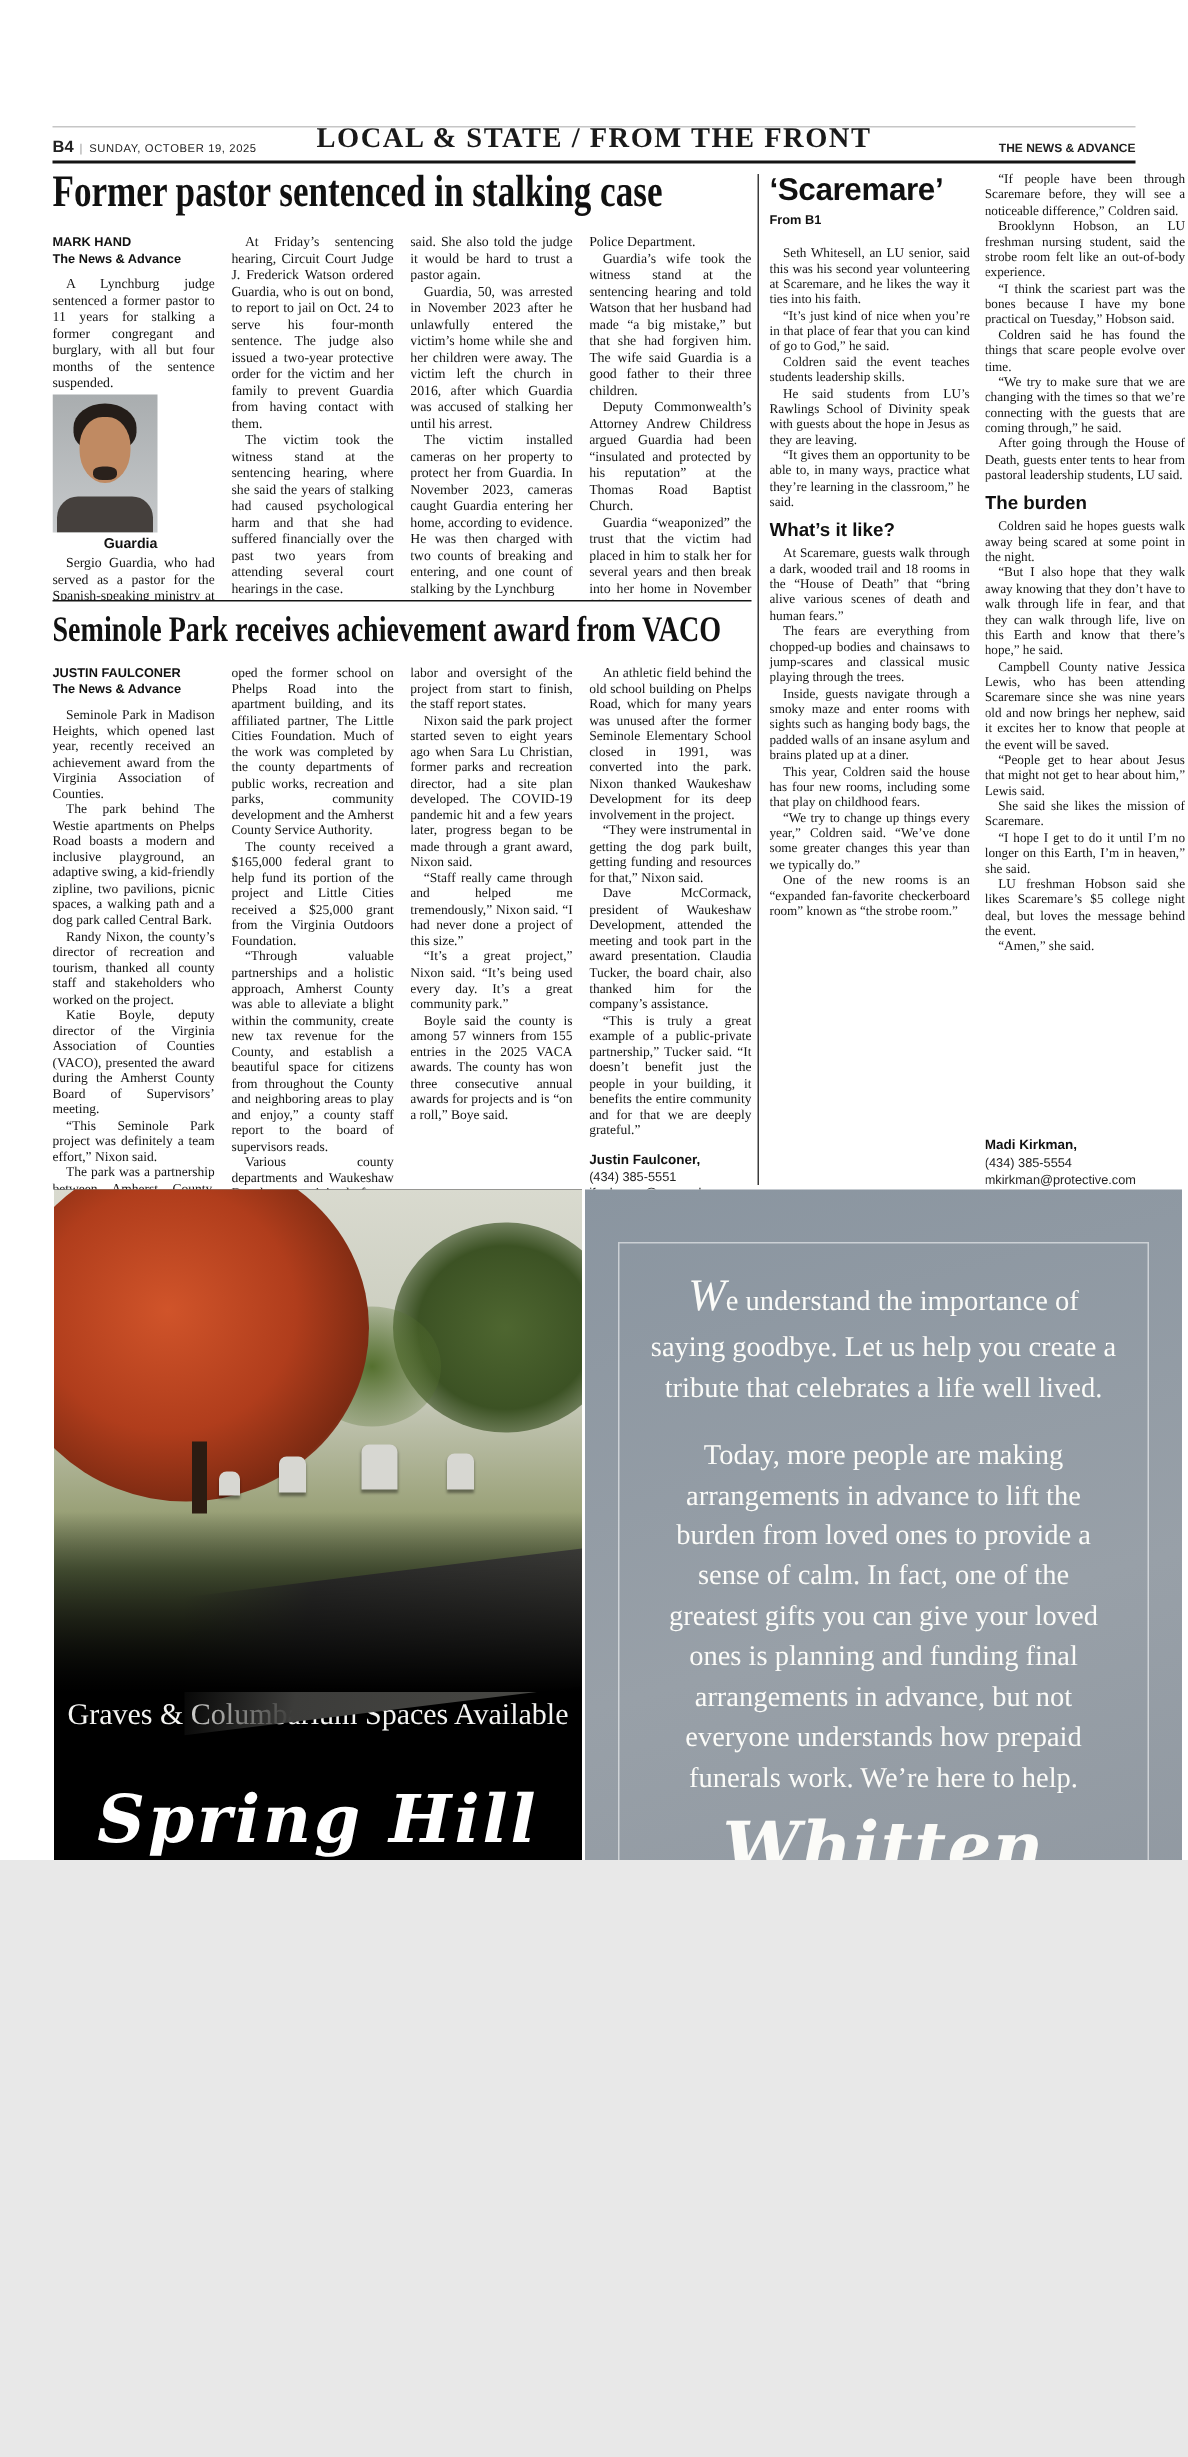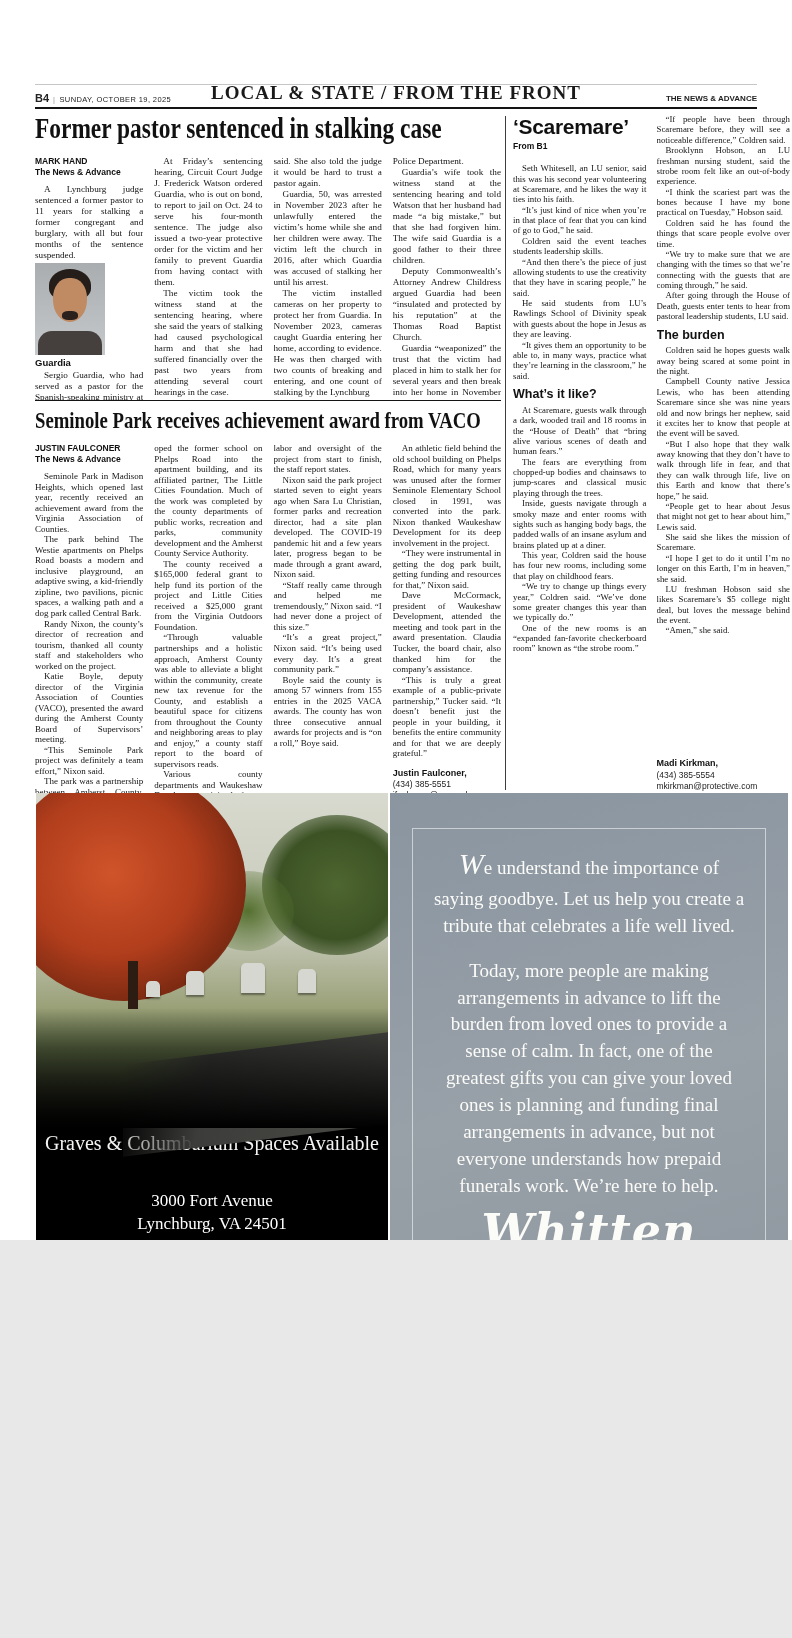--- a/index.html
+++ b/index.html
@@ -28,21 +28,21 @@
   
   .pastor{position:absolute;left:35px;top:112px;width:466px;}
   .head1{font:700 30px/1.05 "Liberation Serif",serif;white-space:nowrap;transform:scaleX(.78);transform-origin:left;margin:0 0 12px;}
   .pastor-cols{height:244px;}
   .mug-wrap{float:left;width:70px;margin:2px 6px 2px 0;}
   .mug{width:70px;height:92px;position:relative;overflow:hidden;background:linear-gradient(#a9adaf,#c6c9cb);}
   .mug-hair{position:absolute;top:6px;left:14px;width:42px;height:32px;background:#241d19;border-radius:50% 50% 40% 40%;}
   .mug-face{position:absolute;top:15px;left:18px;width:34px;height:44px;background:#c08a62;border-radius:45% 45% 50% 50%;}
   .mug-goatee{position:absolute;top:48px;left:27px;width:16px;height:9px;background:#2a211c;border-radius:40%;}
   .mug-shirt{position:absolute;bottom:0;left:3px;width:64px;height:24px;background:#45403d;border-radius:14px 14px 0 0;}
-  .mug-cap{font:700 9.5px/1.2 "Liberation Sans",sans-serif;margin-top:2px;}
+  .mug-cap{font:700 9.5px/1.2 "Liberation Sans",sans-serif;margin-top:2px;text-align:right;}
   
   .vrule{position:absolute;left:505px;top:116px;width:1px;height:674px;background:#3c3c3c;}
   
   .scare{position:absolute;left:513px;top:114px;width:277px;height:678px;}
   .scare .cols{gap:10px;height:100%;}
   .scare .body-p{font-size:8.8px;line-height:1.18;}
   .scare-head{font:800 21px/1 "Liberation Sans",sans-serif;letter-spacing:-.3px;margin:2px 0 4px;}
   .fromline{font:700 8.5px/1.2 "Liberation Sans",sans-serif;margin:0 0 12px;}
   .scare-col2{position:relative;}
   .scare-tag{position:absolute;left:0;right:0;bottom:0;background:#fff;padding-top:3px;}
@@ -153,21 +153,20 @@
 
   <section class="scare">
     <div class="cols">
       <div class="col">
         <h2 class="scare-head">‘Scaremare’</h2>
         <div class="fromline">From B1</div>
         <div>
             <p class="body-p">Seth Whitesell, an LU senior, said this was his second year volunteering at Scaremare, and he likes the way it ties into his faith.</p>
             <p class="body-p">“It’s just kind of nice when you’re in that place of fear that you can kind of go to God,” he said.</p>
             <p class="body-p">Coldren said the event teaches students leadership skills.</p>
-            <p class="body-p">“And then there’s the piece of just allowing students to use the creativity that they have in scaring people,” he said.</p>
             <p class="body-p">He said students from LU’s Rawlings School of Divinity speak with guests about the hope in Jesus as they are leaving.</p>
             <p class="body-p">“It gives them an opportunity to be able to, in many ways, practice what they’re learning in the classroom,” he said.</p>
             <h3 class="subhead">What’s it like?</h3>
             <p class="body-p">At Scaremare, guests walk through a dark, wooded trail and 18 rooms in the “House of Death” that “bring alive various scenes of death and human fears.”</p>
             <p class="body-p">The fears are everything from chopped-up bodies and chainsaws to jump-scares and classical music playing through the trees.</p>
             <p class="body-p">Inside, guests navigate through a smoky maze and enter rooms with sights such as hanging body bags, the padded walls of an insane asylum and brains plated up at a diner.</p>
             <p class="body-p">This year, Coldren said the house has four new rooms, including some that play on childhood fears.</p>
             <p class="body-p">“We try to change up things every year,” Coldren said. “We’ve done some greater changes this year than we typically do.”</p>
             <p class="body-p">One of the new rooms is an “expanded fan-favorite checkerboard room” known as “the strobe room.”</p>
           </div>
@@ -175,22 +174,22 @@
       <div class="col scare-col2">
         <div>
             <p class="body-p">“If people have been through Scaremare before, they will see a noticeable difference,” Coldren said.</p>
             <p class="body-p">Brooklynn Hobson, an LU freshman nursing student, said the strobe room felt like an out-of-body experience.</p>
             <p class="body-p">“I think the scariest part was the bones because I have my bone practical on Tuesday,” Hobson said.</p>
             <p class="body-p">Coldren said he has found the things that scare people evolve over time.</p>
             <p class="body-p">“We try to make sure that we are changing with the times so that we’re connecting with the guests that are coming through,” he said.</p>
             <p class="body-p">After going through the House of Death, guests enter tents to hear from pastoral leadership students, LU said.</p>
             <h3 class="subhead">The burden</h3>
             <p class="body-p">Coldren said he hopes guests walk away being scared at some point in the night.</p>
+            <p class="body-p">“But I also hope that they walk away knowing that they don’t have to walk through life in fear, and that they can walk through life, live on this Earth and know that there’s hope,” he said.</p>
             <p class="body-p">Campbell County native Jessica Lewis, who has been attending Scaremare since she was nine years old and now brings her nephew, said it excites her to know that people at the event will be saved.</p>
-            <p class="body-p">“But I also hope that they walk away knowing that they don’t have to walk through life in fear, and that they can walk through life, live on this Earth and know that there’s hope,” he said.</p>
             <p class="body-p">“People get to hear about Jesus that might not get to hear about him,” Lewis said.</p>
             <p class="body-p">She said she likes the mission of Scaremare.</p>
             <p class="body-p">“I hope I get to do it until I’m no longer on this Earth, I’m in heaven,” she said.</p>
             <p class="body-p">LU freshman Hobson said she likes Scaremare’s $5 college night deal, but loves the message behind the event.</p>
             <p class="body-p">“Amen,” she said.</p>
           </div>
         <div class="tagline scare-tag">
           <div class="tag-name">Madi Kirkman,</div>
           <div class="tag-rest">(434) 385-5554</div>
           <div class="tag-rest">mkirkman@protective.com</div>
@@ -250,20 +249,25 @@
       <div class="sp-tree"></div>
       <div class="sp-trunk"></div>
       <div class="sp-stone" style="left:150px;top:178px;"></div>
       <div class="sp-stone" style="left:205px;top:170px;width:24px;height:30px;"></div>
       <div class="sp-stone" style="left:262px;top:176px;"></div>
       <div class="sp-stone" style="left:110px;top:188px;width:14px;height:16px;"></div>
       <div class="sp-road"></div>
       <div class="sp-fade"></div>
     </div>
     <div class="sp-avail">Graves &amp; Columbarium Spaces Available</div>
+    <div class="sp-logo">
+      <div class="sp-script">Spring Hill</div>
+      <div class="sp-cem">C E M E T E R Y</div>
+      <div class="sp-est">ESTABLISHED 1852</div>
+    </div>
     <div class="sp-addr">
       <div>3000 Fort Avenue</div>
       <div>Lynchburg, VA 24501</div>
     </div>
     <div class="sp-mail">office@springhillcemetery.org</div>
     <div class="sp-phone">846-0801</div>
   </div>
 
   <div class="ad-whit">
     <div class="wh-border"></div>

